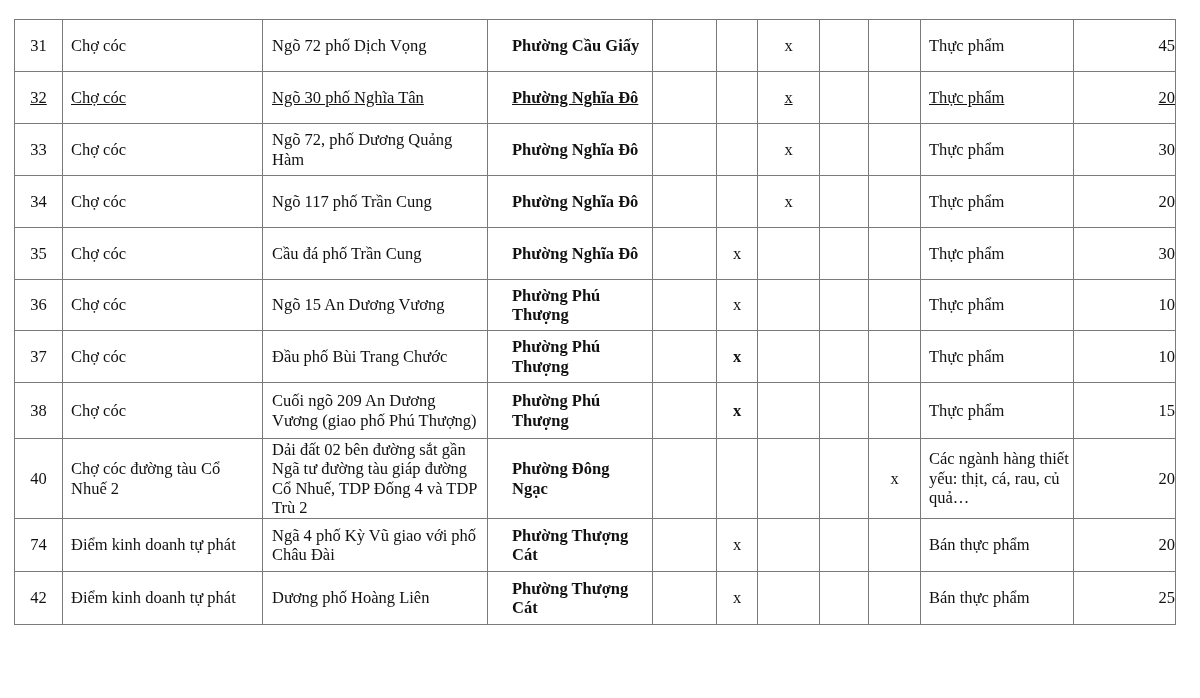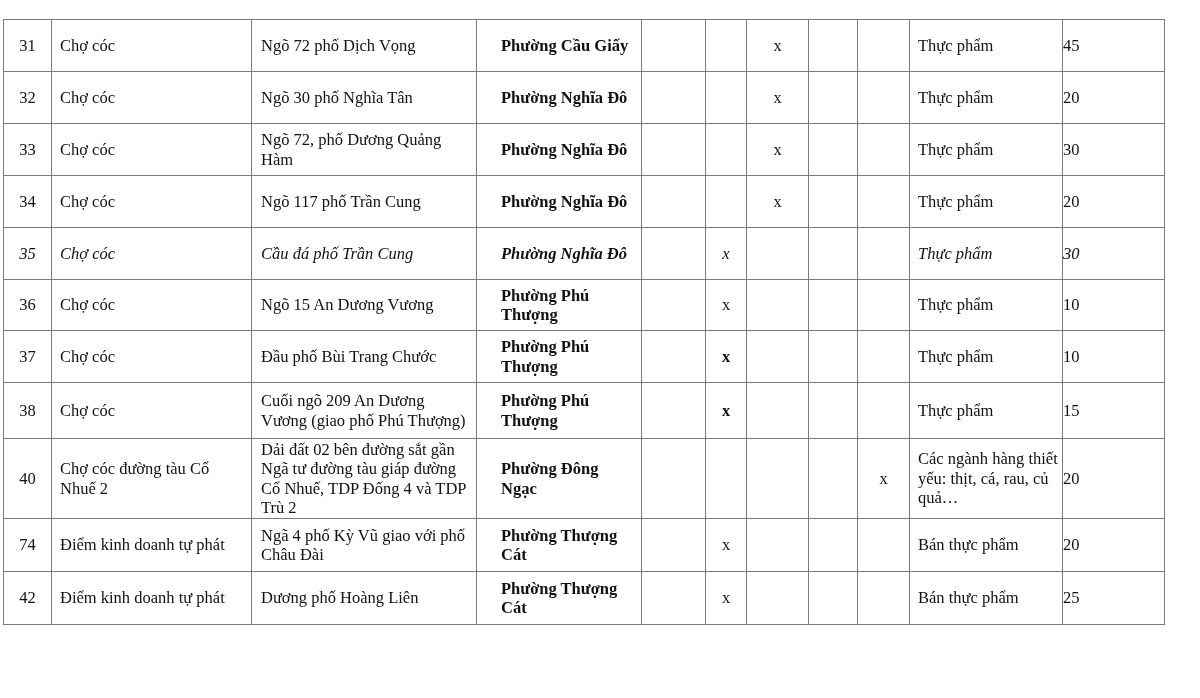--- a/index.html
+++ b/index.html
@@ -10,21 +10,21 @@
   body {
     width: 1200px;
     height: 698px;
     position: relative;
     overflow: hidden;
     font-family: "Liberation Serif", "DejaVu Serif", serif;
     color: #111111;
   }
   #doc-table {
     position: absolute;
-    left: 3px;
+    left: 14px;
     top: 19px;
     border-collapse: collapse;
     table-layout: fixed;
     width: 1161px;
     font-size: 16.5px;
     line-height: 19.5px;
   }
   #doc-table td {
     border: 1.6px solid #7a7a7a;
     padding: 0 8px;
@@ -32,21 +32,21 @@
     box-sizing: border-box;
     overflow: hidden;
   }
   #doc-table td.c-stt { text-align: center; padding: 0 2px; }
   #doc-table td.c-name { padding-left: 8px; }
   #doc-table td.c-addr { padding-left: 9px; padding-right: 4px; }
   #doc-table td.c-ward { font-weight: bold; padding-left: 24px; padding-right: 4px; }
   #doc-table td.c-mark { text-align: center; padding: 0; }
   #doc-table td.c-mark.bold { font-weight: bold; }
   #doc-table td.c-goods { padding-left: 8px; padding-right: 4px; }
-  #doc-table td.c-count { text-align: left; padding: 0; margin-left: 48px; }
+  #doc-table td.c-count { text-align: right; padding: 0; margin-left: 48px; }
 </style>
 </head>
 <body>
 
 <table id="doc-table">
   <colgroup id="doc-colgroup">
       <col style="width: 48px;">
       <col style="width: 200px;">
       <col style="width: 225px;">
       <col style="width: 165px;">
@@ -65,21 +65,21 @@
         <td class="c-addr">Ngõ 72 phố Dịch Vọng</td>
         <td class="c-ward">Phường Cầu Giấy</td>
         <td class="c-mark"></td>
         <td class="c-mark"></td>
         <td class="c-mark">x</td>
         <td class="c-mark"></td>
         <td class="c-mark"></td>
         <td class="c-goods">Thực phẩm</td>
         <td class="c-count">45</td>
       </tr>
-      <tr style="height: 52px;">
+      <tr style="height: 52px; text-decoration: underline;">
         <td class="c-stt">32</td>
         <td class="c-name">Chợ cóc</td>
         <td class="c-addr">Ngõ 30 phố Nghĩa Tân</td>
         <td class="c-ward">Phường Nghĩa Đô</td>
         <td class="c-mark"></td>
         <td class="c-mark"></td>
         <td class="c-mark">x</td>
         <td class="c-mark"></td>
         <td class="c-mark"></td>
         <td class="c-goods">Thực phẩm</td>
@@ -104,21 +104,21 @@
         <td class="c-addr">Ngõ 117 phố Trần Cung</td>
         <td class="c-ward">Phường Nghĩa Đô</td>
         <td class="c-mark"></td>
         <td class="c-mark"></td>
         <td class="c-mark">x</td>
         <td class="c-mark"></td>
         <td class="c-mark"></td>
         <td class="c-goods">Thực phẩm</td>
         <td class="c-count">20</td>
       </tr>
-      <tr style="height: 52px; font-style: italic;">
+      <tr style="height: 52px;">
         <td class="c-stt">35</td>
         <td class="c-name">Chợ cóc</td>
         <td class="c-addr">Cầu đá phố Trần Cung</td>
         <td class="c-ward">Phường Nghĩa Đô</td>
         <td class="c-mark"></td>
         <td class="c-mark">x</td>
         <td class="c-mark"></td>
         <td class="c-mark"></td>
         <td class="c-mark"></td>
         <td class="c-goods">Thực phẩm</td>

